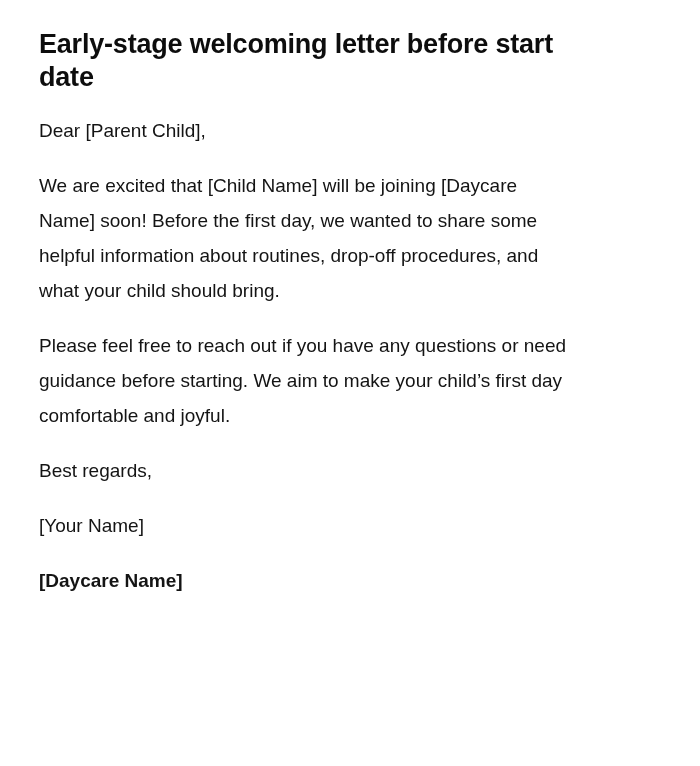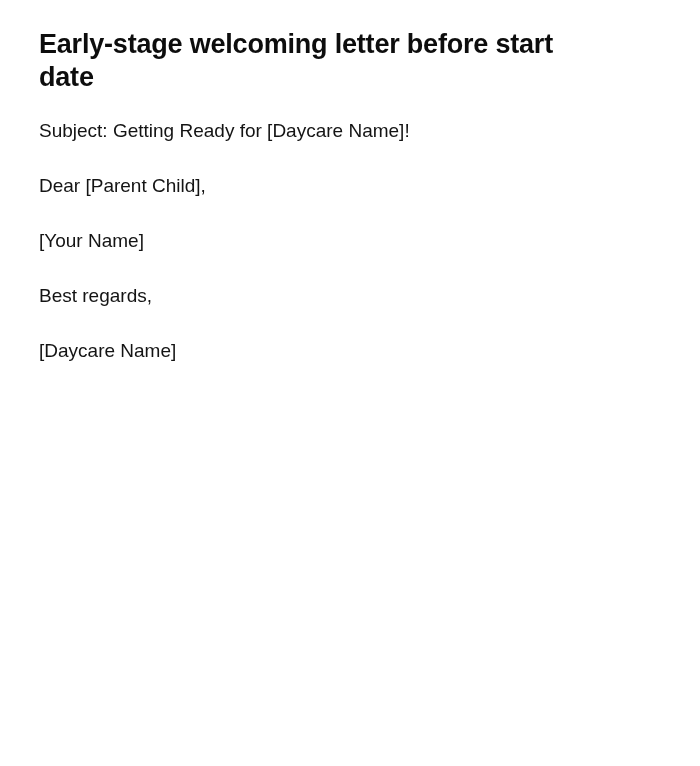--- a/index.html
+++ b/index.html
@@ -47,39 +47,41 @@
     font-size: 19px;
     line-height: 35px;
     font-weight: 400;
     color: #141414;
     max-width: 601px;
     word-spacing: 0px;
   }
 
   .letter-para:last-child {
     margin-bottom: 8px;
+    font-weight: bold;
   }
 </style>
 </head>
 <body>
 
 <div class="page">
 
   <h1 class="letter-title">Early-stage welcoming letter before start date</h1>
 
   <div class="letter-body">
 
-    <p class="letter-para">Subject: Getting Ready for [Daycare Name]!</p>
 
     <p class="letter-para">Dear [Parent Child],</p>
 
+    <p class="letter-para">We are excited that [Child Name] will be joining [Daycare Name] soon! Before the first day, we wanted to share some helpful information about routines, drop-off procedures, and what your child should bring.</p>
+
+    <p class="letter-para">Please feel free to reach out if you have any questions or need guidance before starting. We aim to make your child’s first day comfortable and joyful.</p>
 
 
+    <p class="letter-para">Best regards,</p>
 
     <p class="letter-para">[Your Name]</p>
-
-    <p class="letter-para">Best regards,</p>
 
 
     <p class="letter-para">[Daycare Name]</p>
 
   </div>
 </div>
 
 </body></html>

